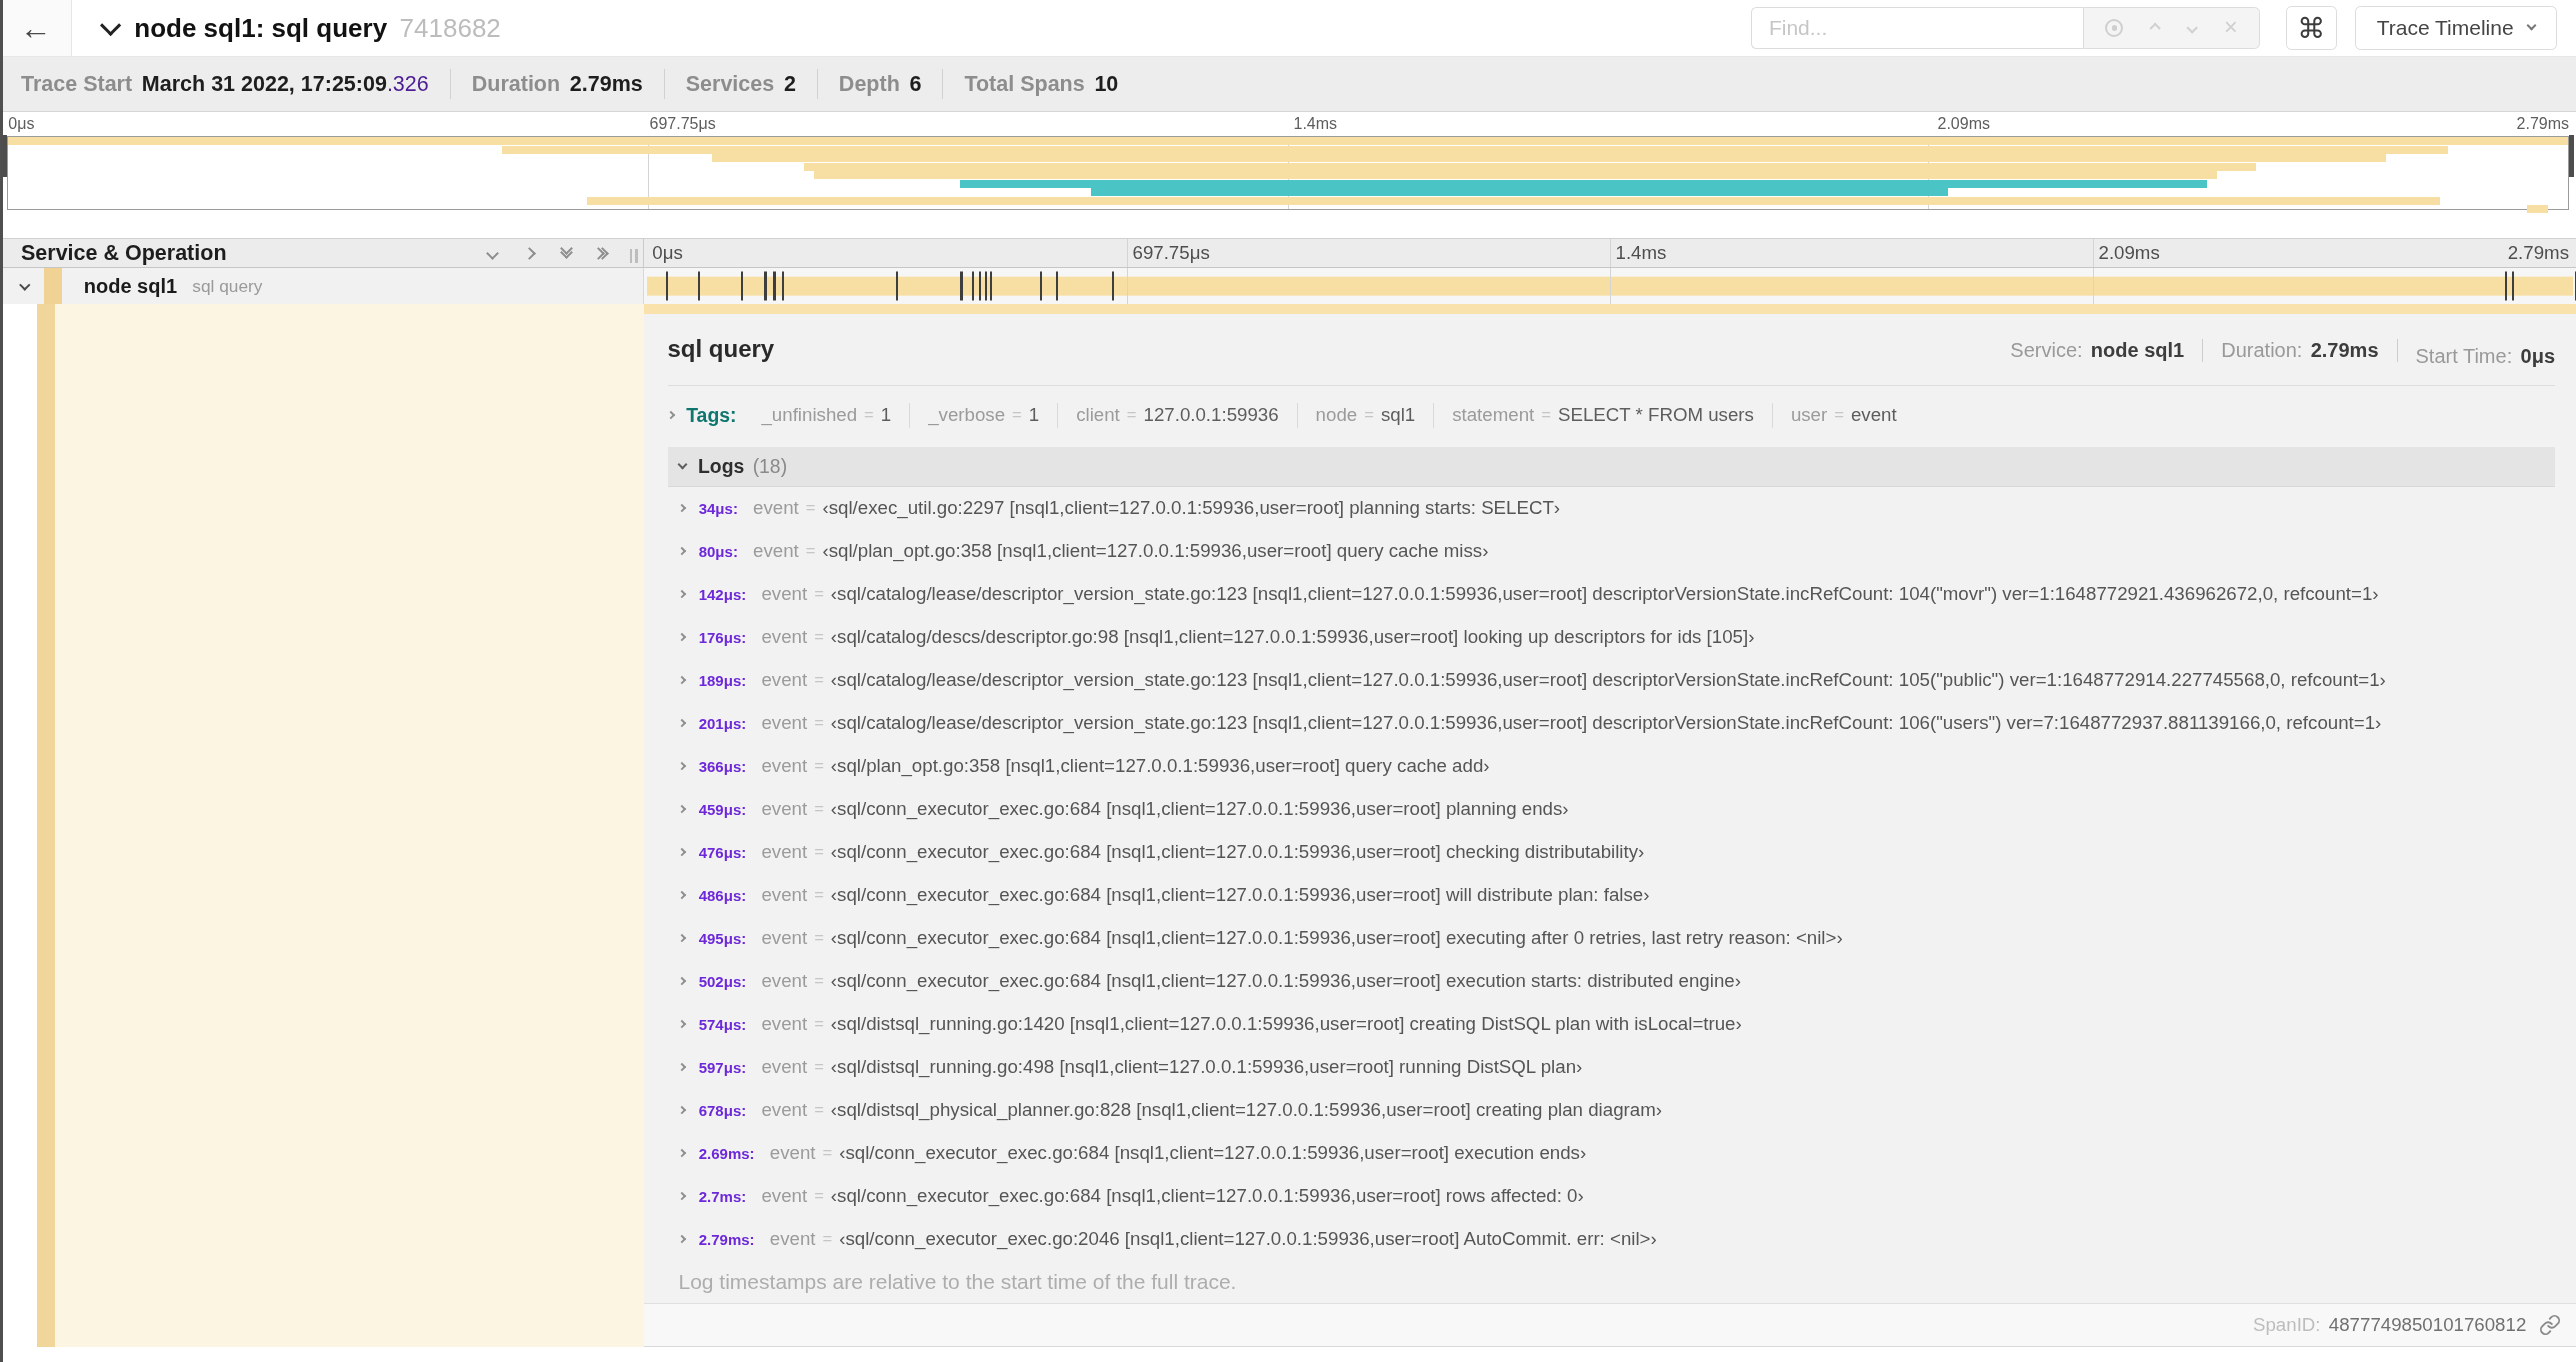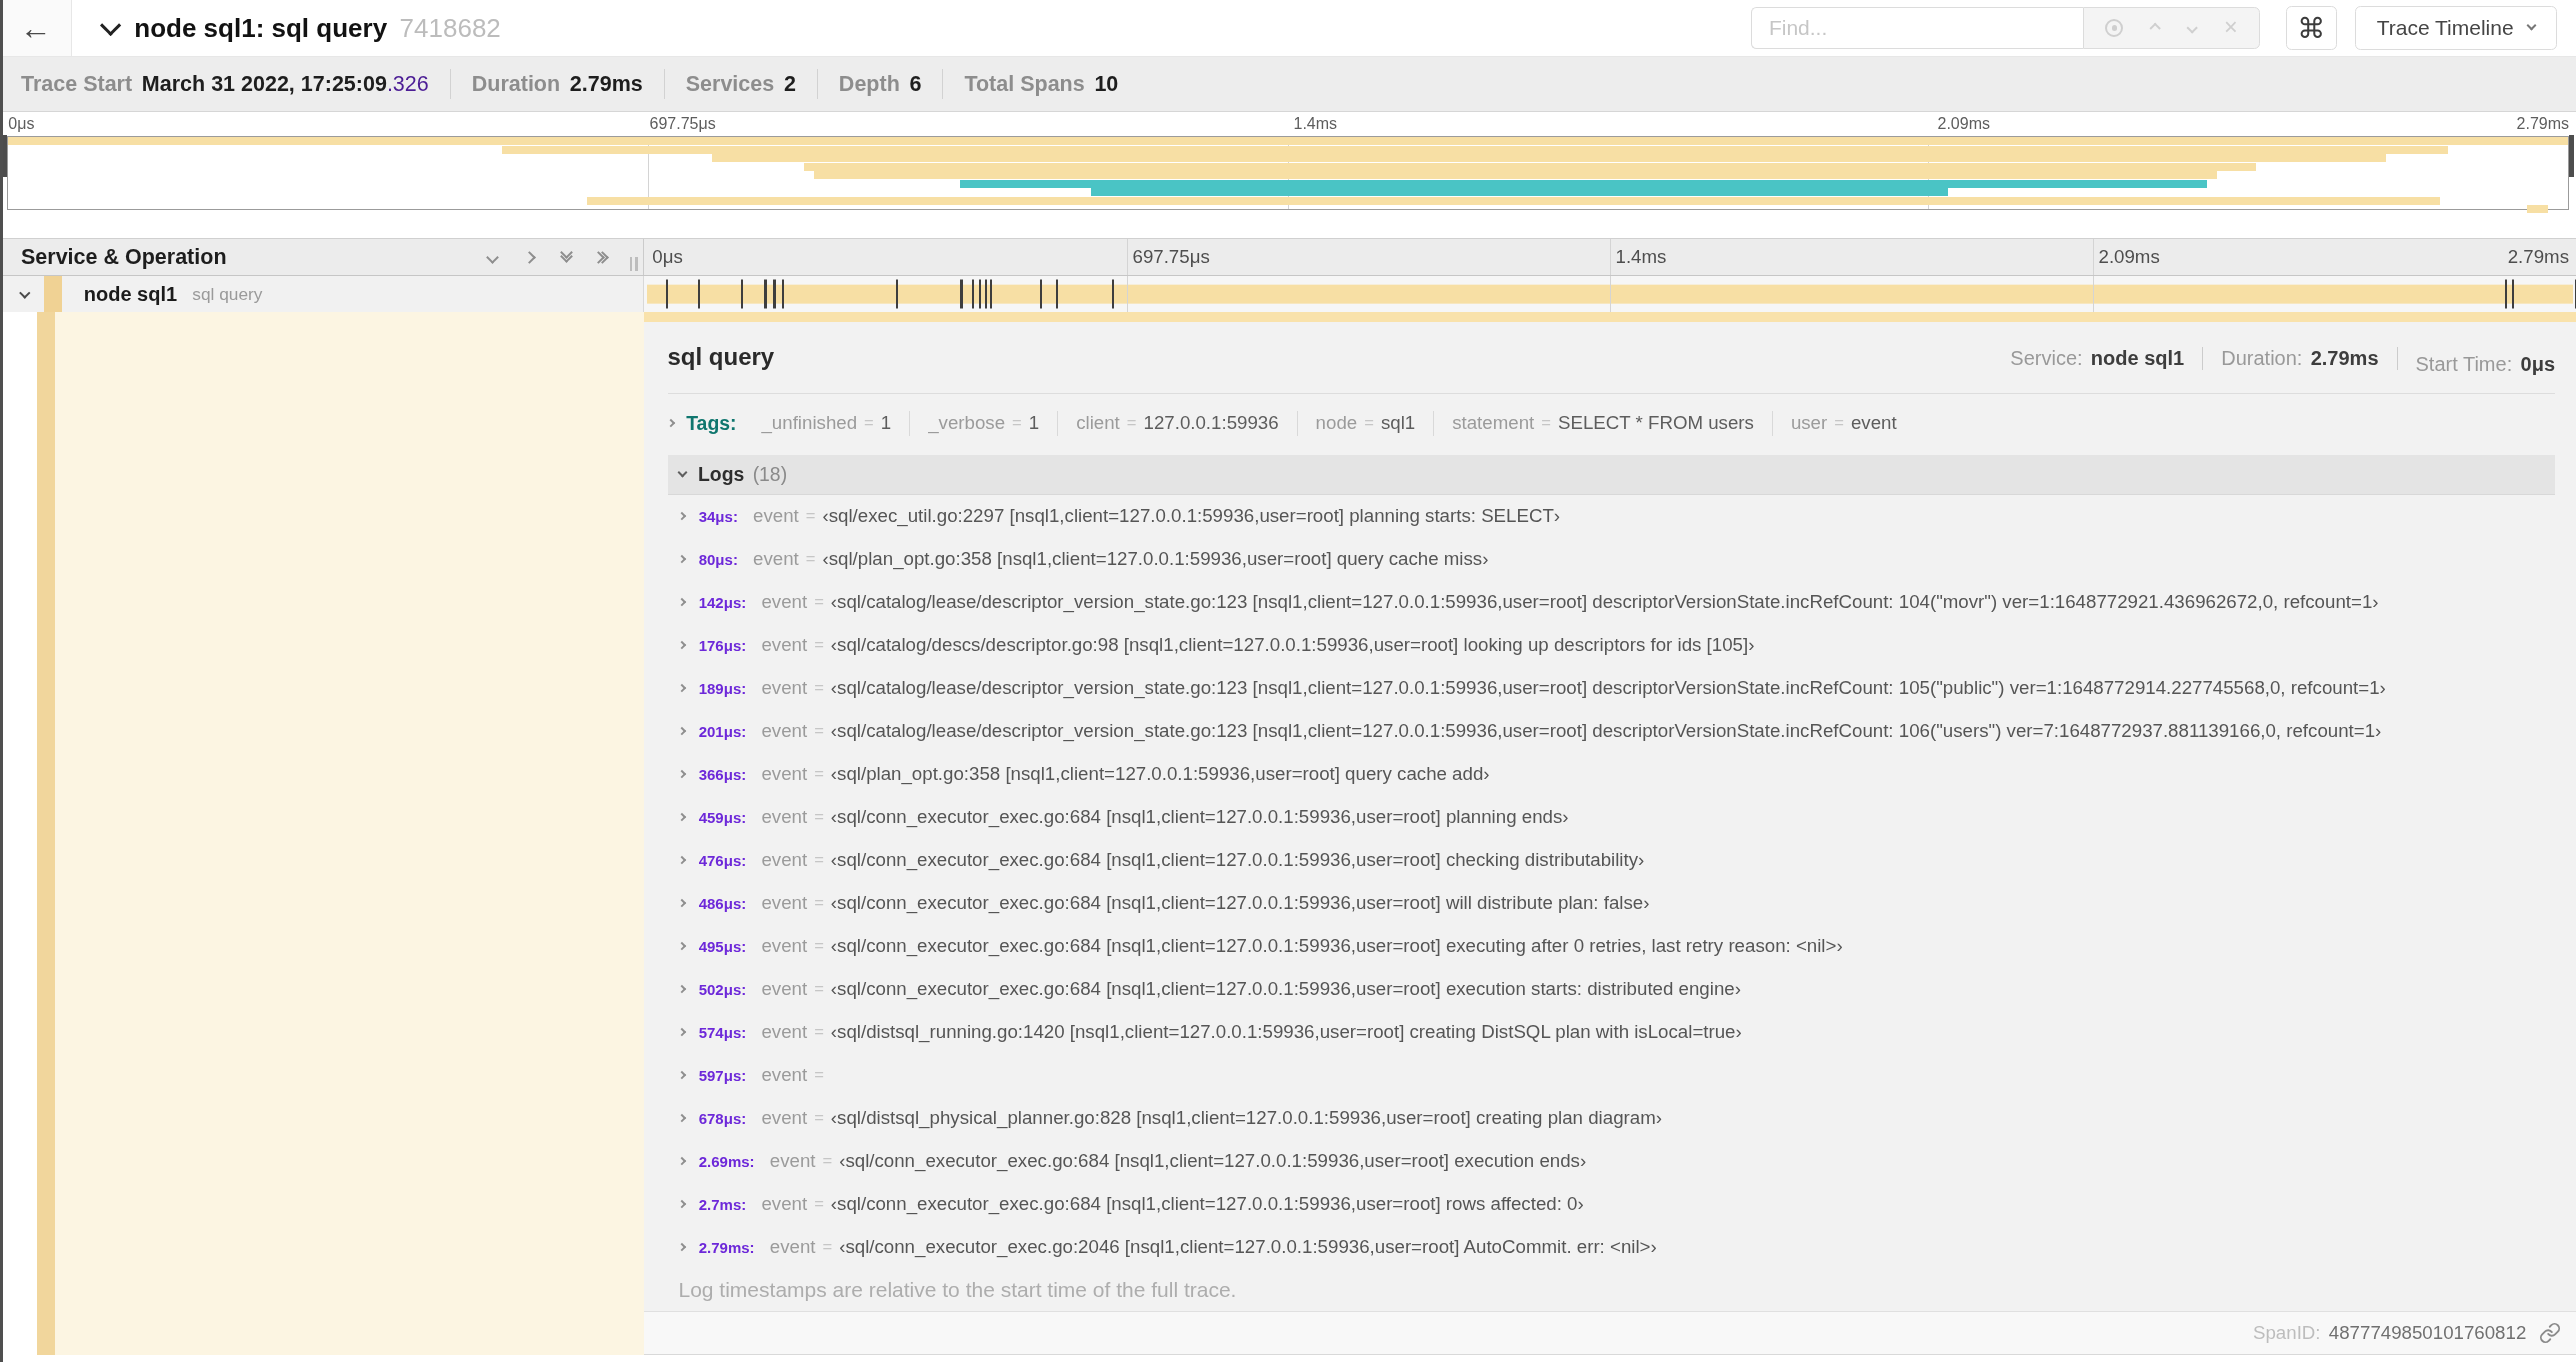--- a/index.html
+++ b/index.html
@@ -45,21 +45,21 @@
   
   .minimap { position:relative; height:101px; background:#fff; }
   .mm-label { position:absolute; top:2.8px; font-size:16px; color:#5d5d5d; white-space:nowrap; }
   .mm-canvas { position:absolute; left:7px; right:7px; top:23.5px; bottom:2.8px; border:1.4px solid #9b9b9b; background:#fff; }
   .grid-v { position:absolute; top:0; bottom:0; width:1.4px; background:#d4d4d4; }
   .mm-span { position:absolute; height:8.3px; }
   .mm-handle { position:absolute; top:-1.4px; width:4.8px; height:42px; background:#4d4d4d; cursor:col-resize; }
   .mm-handle.left { left:-6.2px; } .mm-handle.right { right:-6.2px; }
 
   
-  .cols-header { display:flex; height:38px; background:#ececec; border-top:1.4px solid #d0d0d0; border-bottom:1.4px solid #c6c6c6; margin-top:25px; }
+  .cols-header { display:flex; height:30px; background:#ececec; border-top:1.4px solid #d0d0d0; border-bottom:1.4px solid #c6c6c6; margin-top:25px; }
   .left-head { width:644px; display:flex; align-items:center; border-right:1.4px solid #cbcbcb; position:relative; }
   .left-head-title { font-size:21.5px; font-weight:bold; color:#1d1d1d; padding-left:21px; }
   .tree-icons { margin-left:auto; display:flex; align-items:center; gap:28px; padding-right:36px; }
   .tree-icons .chv { border-color:#8e8e8e; width:9px; height:9px; border-width:2.1px; cursor:pointer; }
   .dbl { display:inline-flex; cursor:pointer; }
   .dbl.down { flex-direction:column; gap:0; } .dbl.down .chv { margin-top:-5.5px; cursor:inherit; }
   .dbl.right { flex-direction:row; } .dbl.right .chv { margin-left:-4.8px; cursor:inherit; }
   .grip { position:absolute; right:5.5px; bottom:4.2px; display:flex; gap:3.5px; cursor:col-resize; }
   .grip i { display:block; width:2.1px; height:14px; background:#bdbdbd; }
   .time-head { flex:1; position:relative; }
@@ -417,20 +417,21 @@
                 <span class="log-time">574μs:</span>
                 <span class="log-key">event</span>
                 <span class="log-eq">=</span>
                 <span class="log-val">‹sql/distsql_running.go:1420 [nsql1,client=127.0.0.1:59936,user=root] creating DistSQL plan with isLocal=true›</span>
               </div>
               <div class="log-row">
                 <span class="chv right"></span>
                 <span class="log-time">597μs:</span>
                 <span class="log-key">event</span>
                 <span class="log-eq">=</span>
+                <span class="log-val">‹sql/distsql_running.go:498 [nsql1,client=127.0.0.1:59936,user=root] running DistSQL plan›</span>
               </div>
               <div class="log-row">
                 <span class="chv right"></span>
                 <span class="log-time">678μs:</span>
                 <span class="log-key">event</span>
                 <span class="log-eq">=</span>
                 <span class="log-val">‹sql/distsql_physical_planner.go:828 [nsql1,client=127.0.0.1:59936,user=root] creating plan diagram›</span>
               </div>
               <div class="log-row">
                 <span class="chv right"></span>

